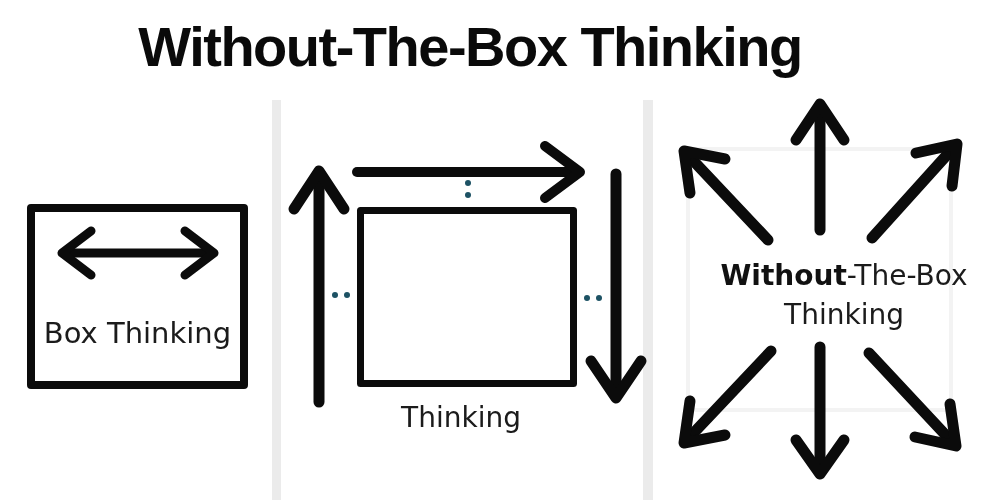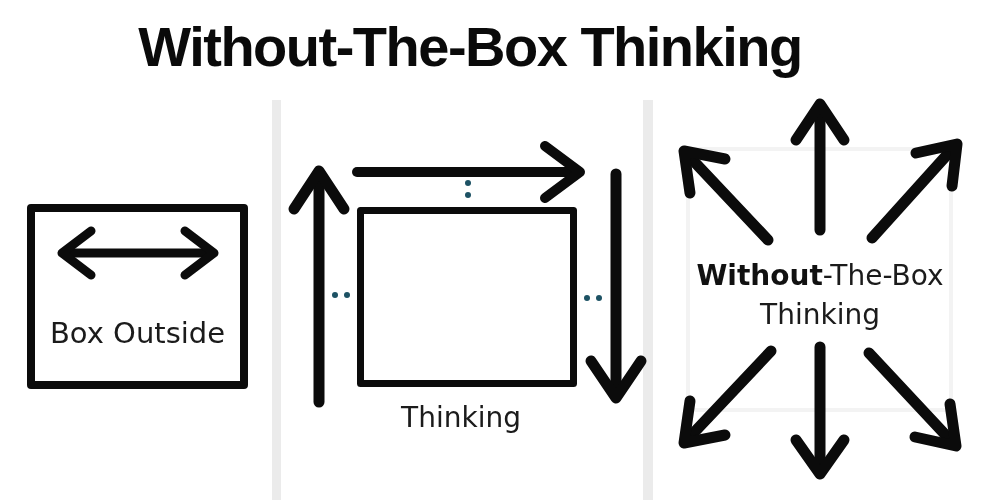--- a/index.html
+++ b/index.html
@@ -16,21 +16,21 @@
   .divider-1{left:272px;width:9px;}
   .divider-2{left:643px;width:10px;}
   svg.layer{position:absolute;left:0;top:0;}
   .caption{
     position:absolute;text-align:center;color:#1b1b1b;
     font-size:28px;line-height:39px;white-space:nowrap;
   }
   .caption b{font-weight:bold;color:#111;}
   .caption-box{left:27px;top:302px;width:221px;font-size:29px;}
   .caption-outside{left:311px;top:386px;width:300px;}
-  .caption-without{left:670px;top:244px;width:300px;}
+  .caption-without{left:694px;top:244px;width:300px;}
   .stroke{stroke:#0b0b0b;fill:none;stroke-linecap:round;stroke-linejoin:round;}
 </style>
 </head>
 <body>
 
 <div class="stage">
 
   <h1 class="title">Without-The-Box Thinking</h1>
 
   <div class="divider divider-1"></div>
@@ -94,21 +94,21 @@
         <path d="M796 428 L820 462 L844 428"></path>
       </g>
       <g class="stroke" stroke-width="11">
         <path d="M869 341 L954 432"></path>
         <path d="M915 425 L956 434 L950 392"></path>
       </g>
     </g>
   </svg>
 
   <div class="caption caption-box">
-    <span>Box Outside</span>
+    <span>Box Thinking</span>
   </div>
 
   <div class="caption caption-outside">
     <div>Thinking</div>
   </div>
 
   <div class="caption caption-without">
     <div><b>Without</b><span>-The-Box</span></div>
     <div>Thinking</div>
   </div>

